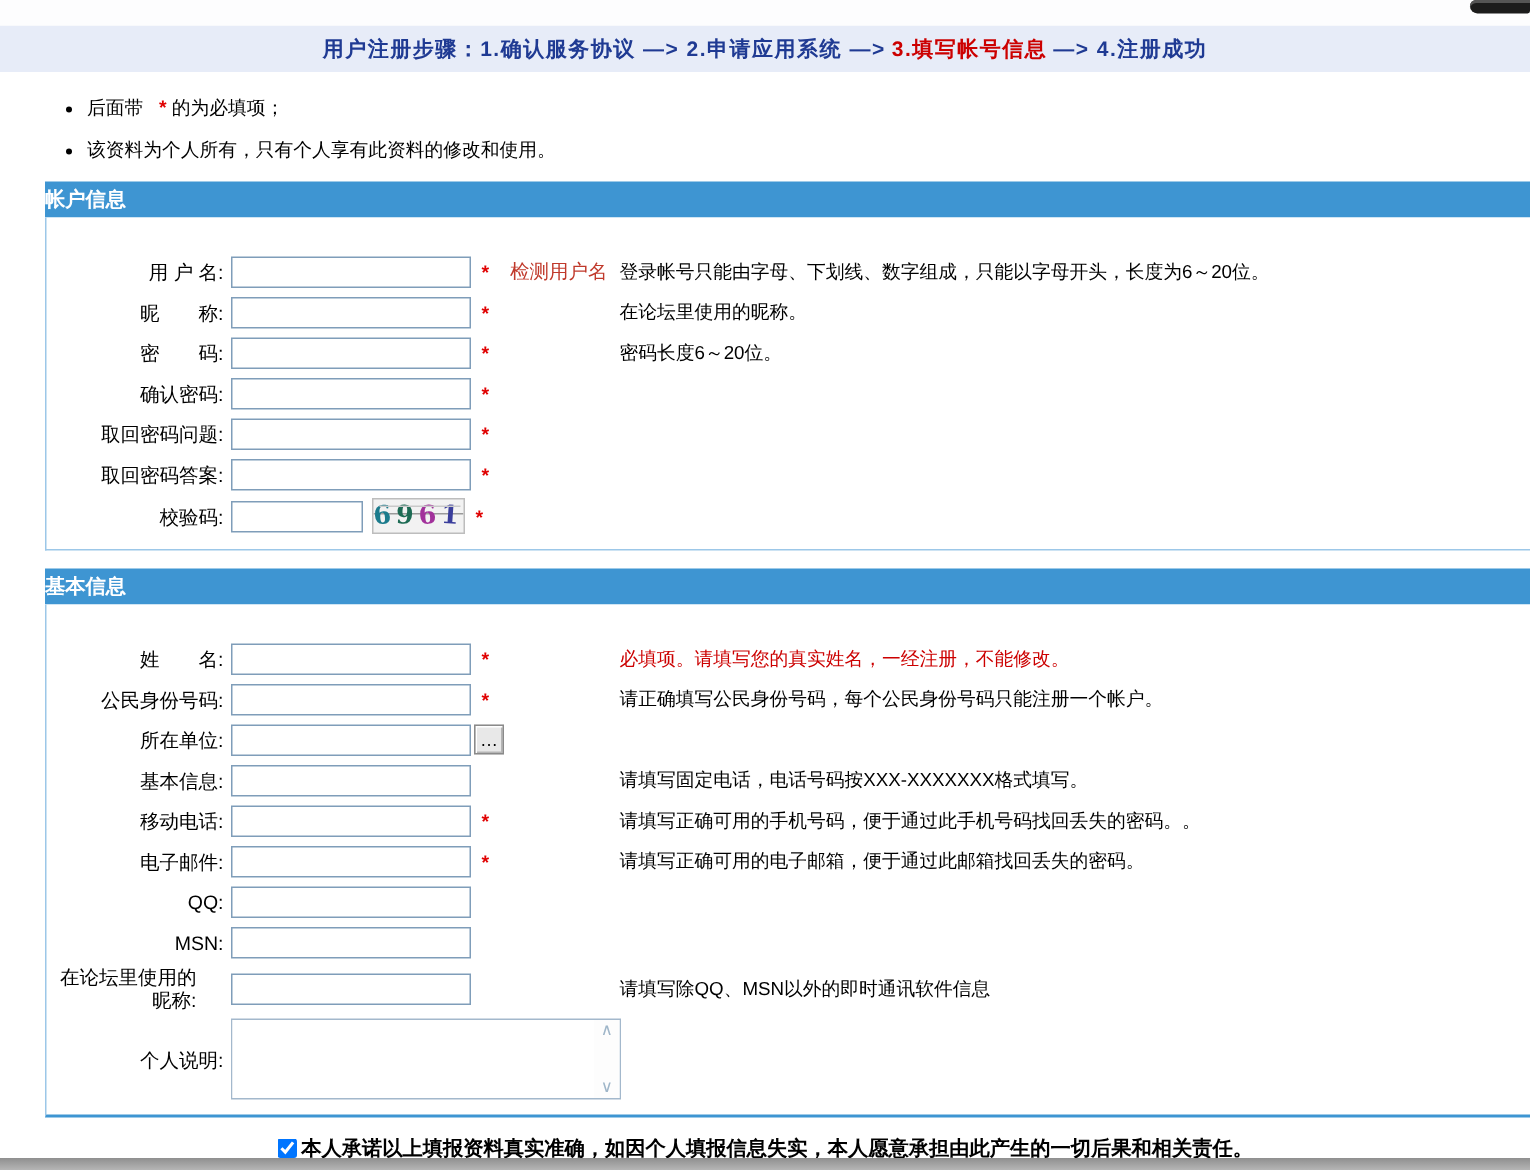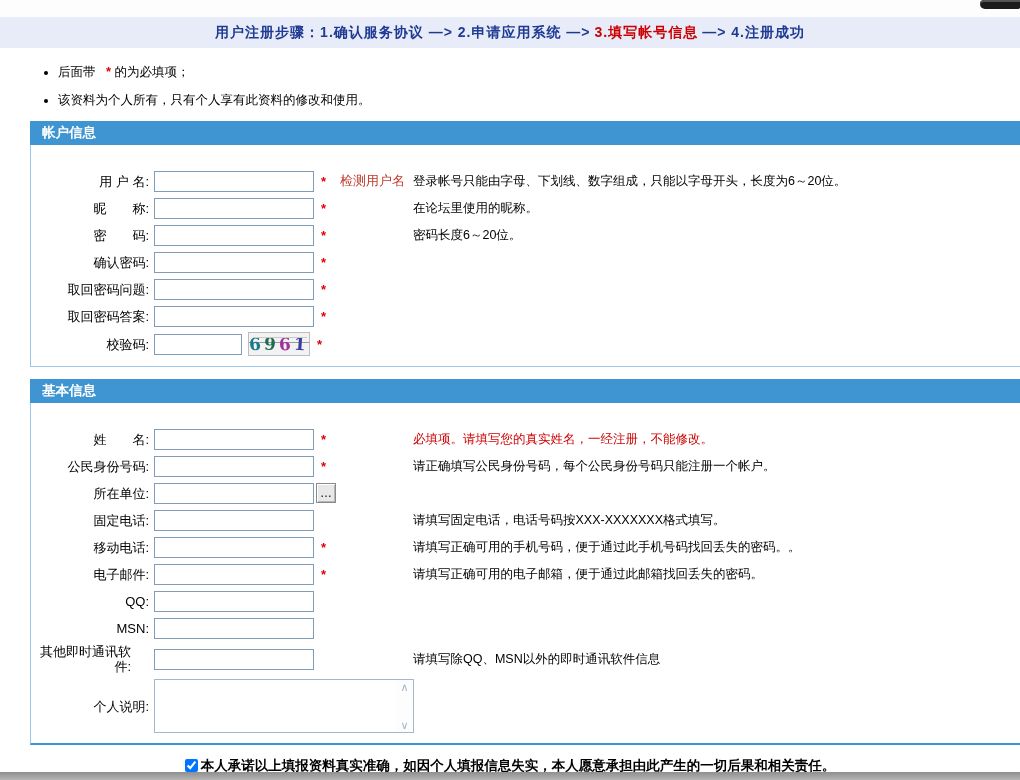--- a/index.html
+++ b/index.html
@@ -17,21 +17,21 @@
   .steps-bar .current { color:#cc0000; margin:0 4px; }
 
   
   .notes { margin:16px 0 0 58px; list-style:disc; }
   .notes li { font-size:12.5px; margin-bottom:11px; }
   .notes .star { color:#e00000; font-weight:bold; }
 
   
   .panel { margin:12px 0 0 30px; }
   .panel-header { height:24px; line-height:24px; background:#3e95d2; color:#fff;
-    font-size:13.5px; font-weight:bold; padding-left:12px; }
+    font-size:13.5px; font-weight:bold; padding-left:0; }
   .panel-body { border-left:1px solid #9cc7e8; padding:20px 0 5px 0; background:#fff; }
   .panel-body.account { border-bottom:1px solid #9cc7e8; }
   .panel-body.basic { border-bottom:2px solid #3e95d2; }
 
   .form-row { position:relative; display:flex; align-items:center; margin:5px 0; min-height:22px; }
   .label { width:118px; text-align:right; font-size:13px; margin-right:5px; line-height:15px; }
   .label.narrow { width:100px; margin-right:23px; }
   .tbox { width:160px; height:21px; border:1px solid #7f9db9; background:#fff; font-size:12px; padding:0 3px; }
   .tbox.small { width:88px; }
   .star { color:#e00000; font-weight:bold; font-size:13px; margin-left:7px; }
@@ -168,21 +168,21 @@
       <span class="help">请正确填写公民身份号码，每个公民身份号码只能注册一个帐户。</span>
     </div>
 
     <div class="form-row">
       <span class="label">所在单位:</span>
       <input class="tbox" type="text" style="">
       <button class="browse-btn">…</button>
     </div>
 
     <div class="form-row">
-      <span class="label">固定电话:</span>
+      <span class="label">基本信息:</span>
       <input class="tbox" type="text" style="">
       <span class="help">请填写固定电话，电话号码按XXX-XXXXXXX格式填写。</span>
     </div>
 
     <div class="form-row">
       <span class="label">移动电话:</span>
       <input class="tbox" type="text" style="">
       <span class="star">*</span>
       <span class="help">请填写正确可用的手机号码，便于通过此手机号码找回丢失的密码。。</span>
     </div>
@@ -198,21 +198,21 @@
       <span class="label">QQ:</span>
       <input class="tbox" type="text" style="">
     </div>
 
     <div class="form-row">
       <span class="label">MSN:</span>
       <input class="tbox" type="text" style="">
     </div>
 
     <div class="form-row">
-      <span class="label narrow">其他即时通讯软件:</span>
+      <span class="label narrow">在论坛里使用的昵称:</span>
       <input class="tbox" type="text" style="">
       <span class="help">请填写除QQ、MSN以外的即时通讯软件信息</span>
     </div>
 
     <div class="form-row">
       <span class="label">个人说明:</span>
       <div class="ta-wrap">
         <textarea style=""></textarea>
         <div class="ta-scroll">
           <span>∧</span>

